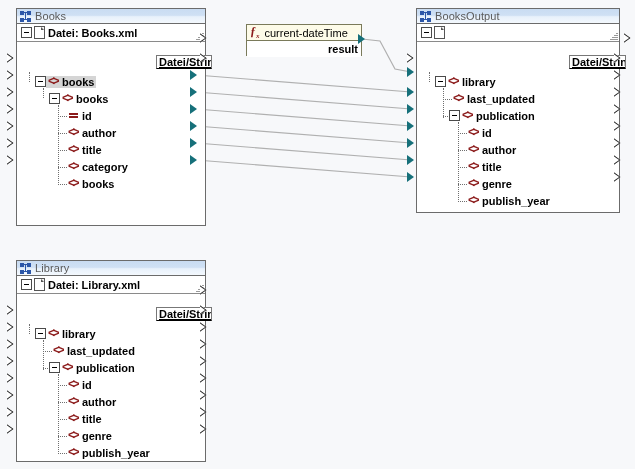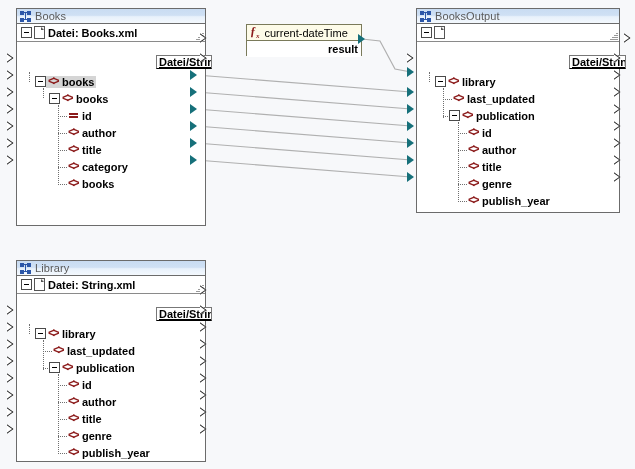--- a/index.html
+++ b/index.html
@@ -416,21 +416,21 @@
           <i class="l2"></i>
           <i class="l3"></i>
       </span>
       <span class="ttl">Library</span>
     </div>
     <div class="node-body">
 
       <div class="row header-row" style="padding-left:4px;">
         <span class="exp"></span>
         <span class="fileicon"></span>
-        <span class="lbl">Datei: String.xml</span>
+        <span class="lbl">Datei: Library.xml</span>
       </div>
       <div class="dtab" style="left:139px;top:31px;width:56px;">
         <span>Datei/String</span>
       </div>
 
       <div class="tline v" style="left:12px;top:48px;height:10px;"></div>
       <div class="tline v" style="left:26px;top:64px;height:30px;"></div>
       <div class="tline h" style="left:26px;top:75px;width:9px;"></div>
       <div class="tline h" style="left:26px;top:92px;width:9px;"></div>
       <div class="tline v" style="left:41px;top:98px;height:78px;"></div>

